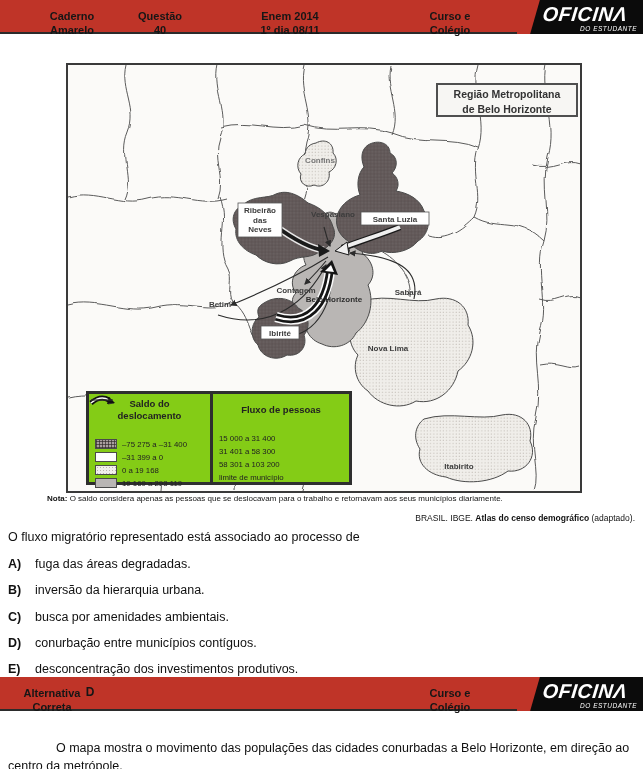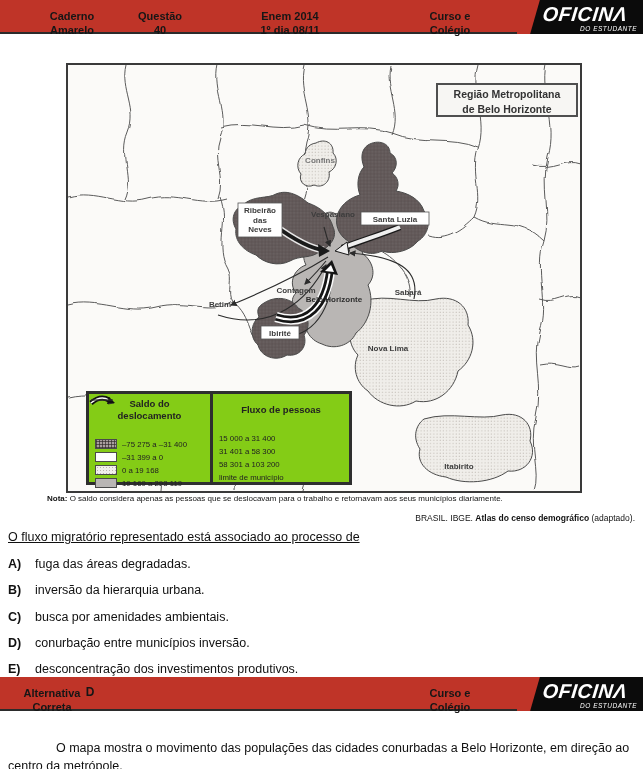--- a/index.html
+++ b/index.html
@@ -32,21 +32,21 @@
   .sw-hatch{background-color:#a99f9f;
     background-image:repeating-linear-gradient(0deg,rgba(45,38,38,.65) 0 1px,transparent 1px 3px),
                      repeating-linear-gradient(90deg,rgba(45,38,38,.65) 0 1px,transparent 1px 3px);}
   .sw-white{background:#fdfdfd;}
   .sw-dots{background-color:#f1efeb;background-image:radial-gradient(#b9b3ac 0.7px,transparent 0.85px);background-size:3px 3px;}
   .sw-gray{background:#b9b6b4;}
   .fsym{flex:0 0 26px;height:12px;}
   
   .note{position:absolute;left:7px;top:494px;right:6px;font-size:8px;color:#131313;padding-left:40px;}
   .source{position:absolute;right:8px;top:513px;font-size:8.5px;color:#131313;text-align:center;}
-  .question{position:absolute;left:8px;top:530px;font-size:12.5px;color:#101010;text-decoration:underline;}
+  .question{position:absolute;left:8px;top:530px;font-size:12.5px;color:#101010;}
   .options{position:absolute;left:8px;top:556px;right:8px;}
   .opt{display:flex;margin-bottom:10px;font-size:12.5px;line-height:1.3;}
   .opt .letter{font-weight:bold;width:27px;flex:0 0 27px;}
   .answer-bar{top:677px;}
   .answer-letter{position:absolute;left:78px;top:8px;width:24px;text-align:center;font-weight:bold;font-size:12px;color:#161616;}
   .explanation{position:absolute;left:8px;right:10px;top:726px;font-size:12.5px;line-height:1.5;color:#101010;text-indent:48px;}
   b{font-weight:bold;}
 </style>
 </head>
 <body>
@@ -276,21 +276,21 @@
   <div class="opt">
     <span class="letter">B)</span>
     <span>inversão da hierarquia urbana.</span>
   </div>
   <div class="opt">
     <span class="letter">C)</span>
     <span>busca por amenidades ambientais.</span>
   </div>
   <div class="opt">
     <span class="letter">D)</span>
-    <span>conurbação entre municípios inversão.</span>
+    <span>conurbação entre municípios contíguos.</span>
   </div>
   <div class="opt">
     <span class="letter">E)</span>
     <span>desconcentração dos investimentos produtivos.</span>
   </div>
 </div>
 
 <div class="bar answer-bar">
   <div class="col" style="left:2px;width:100px">
     <div>Alternativa</div>

